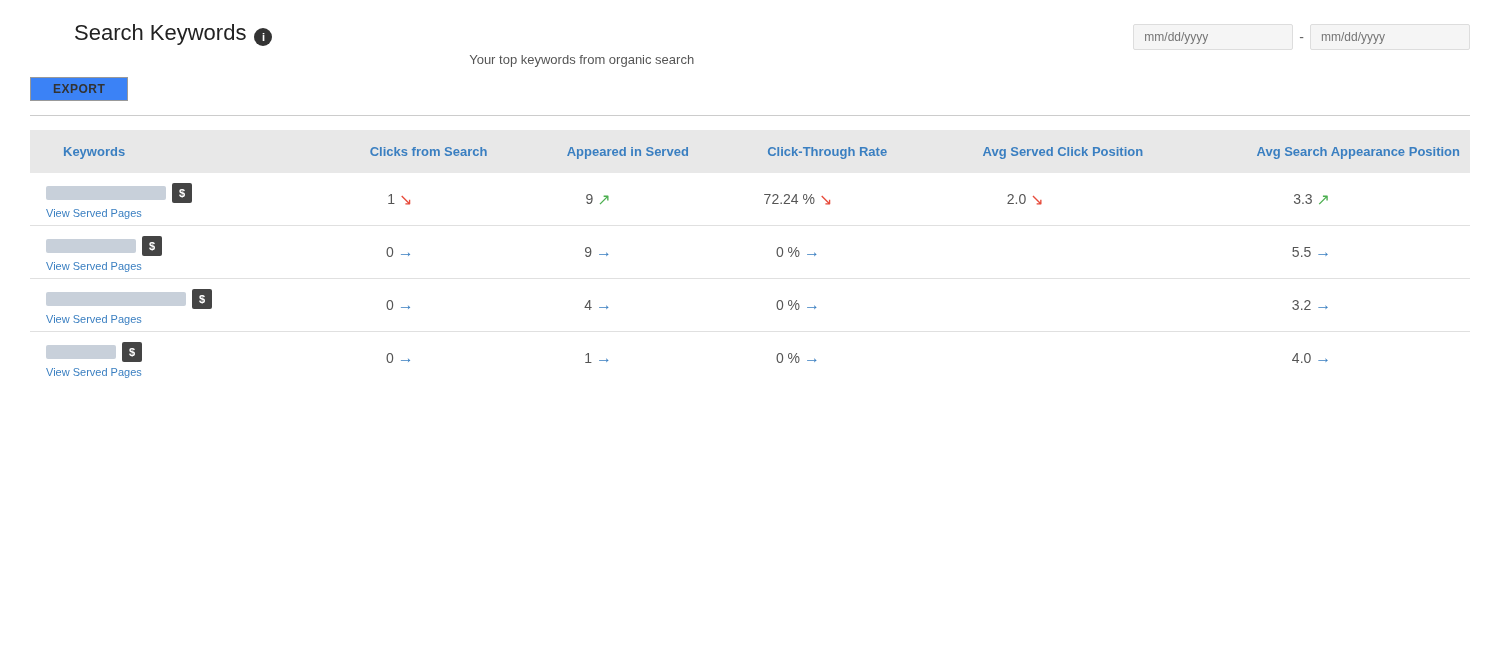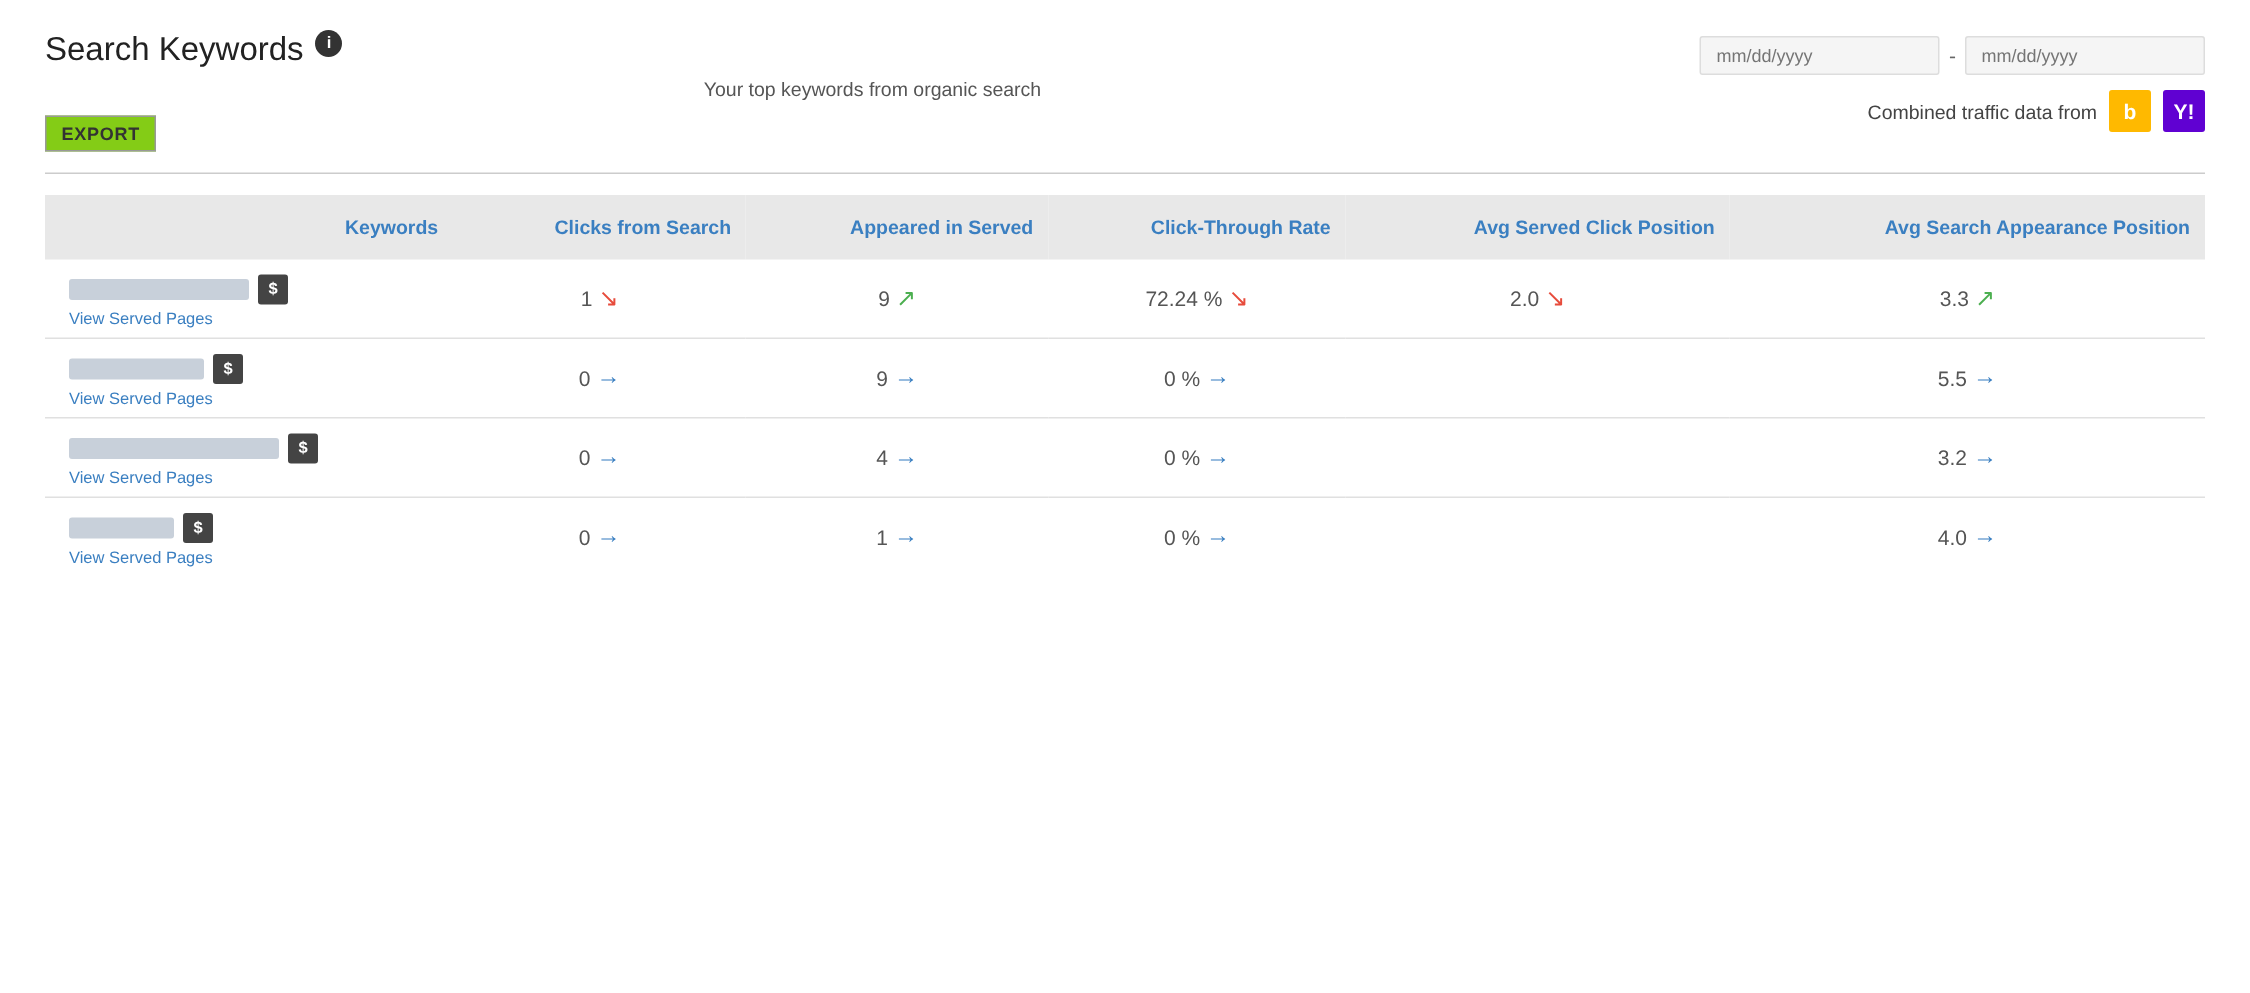--- a/index.html
+++ b/index.html
@@ -15,23 +15,24 @@
       justify-content: space-between;
       align-items: flex-start;
       margin-bottom: 8px;
     }
     .title-section { flex: 1; }
     .page-title {
       font-size: 22px;
       font-weight: 400;
       color: #222;
       display: flex;
-      align-items: flex-start;
+      align-items: flex-end;
       gap: 8px;
       margin-bottom: 6px;
+      margin-left: 44px;
     }
     .info-icon {
       display: inline-flex;
       align-items: center;
       justify-content: center;
       width: 18px;
       height: 18px;
       background: #333;
       color: #fff;
       border-radius: 50%;
@@ -41,26 +42,26 @@
     }
     .subtitle {
       font-size: 13px;
       color: #555;
       margin-bottom: 10px;
       text-align: center;
     }
     .export-btn {
       display: inline-block;
       border: 1px solid #999;
-      padding: 4px 10px;
+      padding: 4px 22px;
       font-size: 12px;
       font-weight: bold;
       color: #333;
       cursor: pointer;
-      background: #84cc16;
+      background: #3b82f6;
       letter-spacing: 0.5px;
     }
     .date-range-section {
       display: flex;
       align-items: center;
       gap: 6px;
       margin-top: 4px;
       justify-content: flex-end;
     }
     .date-input {
@@ -124,22 +125,22 @@
       background: #e8e8e8;
     }
     thead th {
       padding: 14px 10px;
       font-size: 13px;
       font-weight: bold;
       color: #3a7fc1;
       text-align: right;
     }
     thead th.keywords-col {
-      text-align: right;
-      padding-left: 0;
+      text-align: left;
+      padding-left: 33px;
     }
     tbody tr {
       border-bottom: 1px solid #e0e0e0;
     }
     tbody tr:last-child {
       border-bottom: none;
     }
     .keyword-cell {
       padding: 10px 10px 6px 16px;
       vertical-align: top;
@@ -215,25 +216,20 @@
     </div>
     <div class="subtitle">Your top keywords from organic search</div>
     <button class="export-btn">EXPORT</button>
   </div>
 
   <div class="right-section">
     <div class="date-range-section">
       <input class="date-input" type="text" placeholder="mm/dd/yyyy" style="">
       <span class="date-separator">-</span>
       <input class="date-input" type="text" placeholder="mm/dd/yyyy" style="">
-    </div>
-    <div class="traffic-section">
-      <span class="traffic-label">Combined traffic data from</span>
-      <span class="bing-icon">b</span>
-      <span class="yahoo-icon">Y!</span>
     </div>
   </div>
 </div>
 
 <hr class="divider">
 
 <table>
   <thead>
     <tr>
       <th class="keywords-col">Keywords</th>

